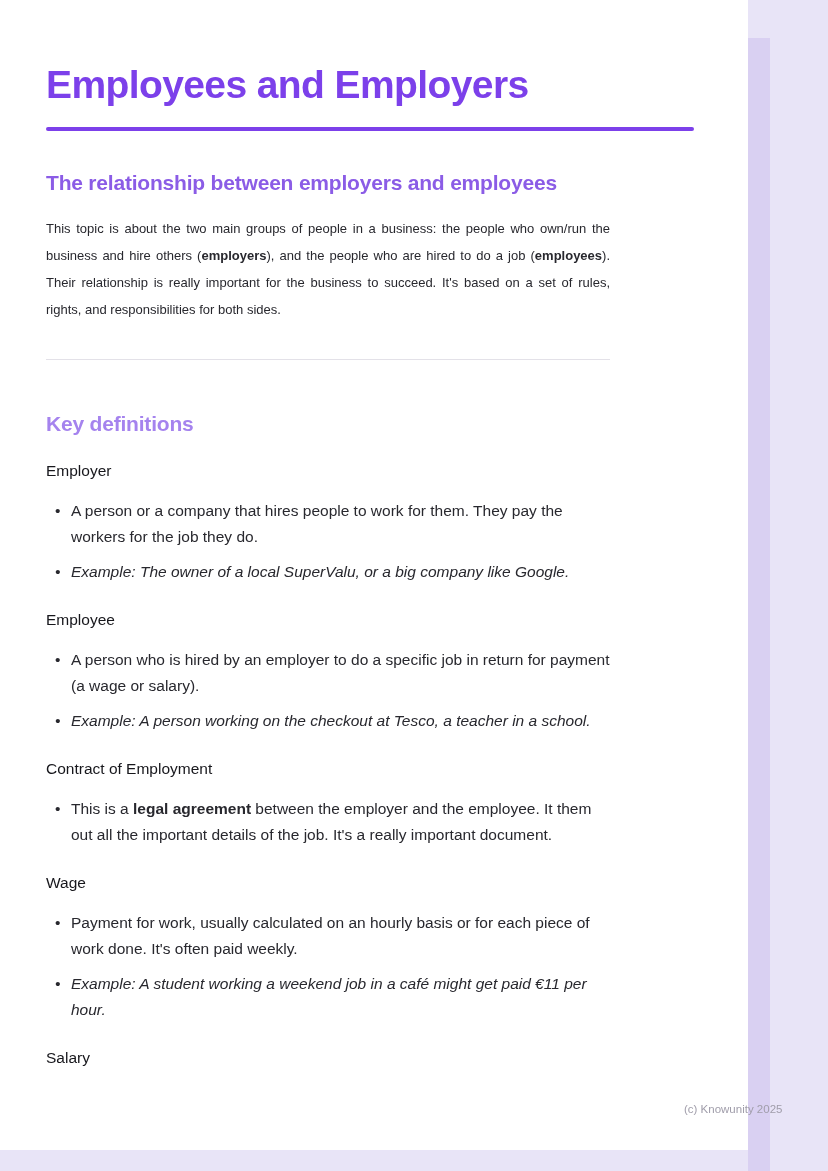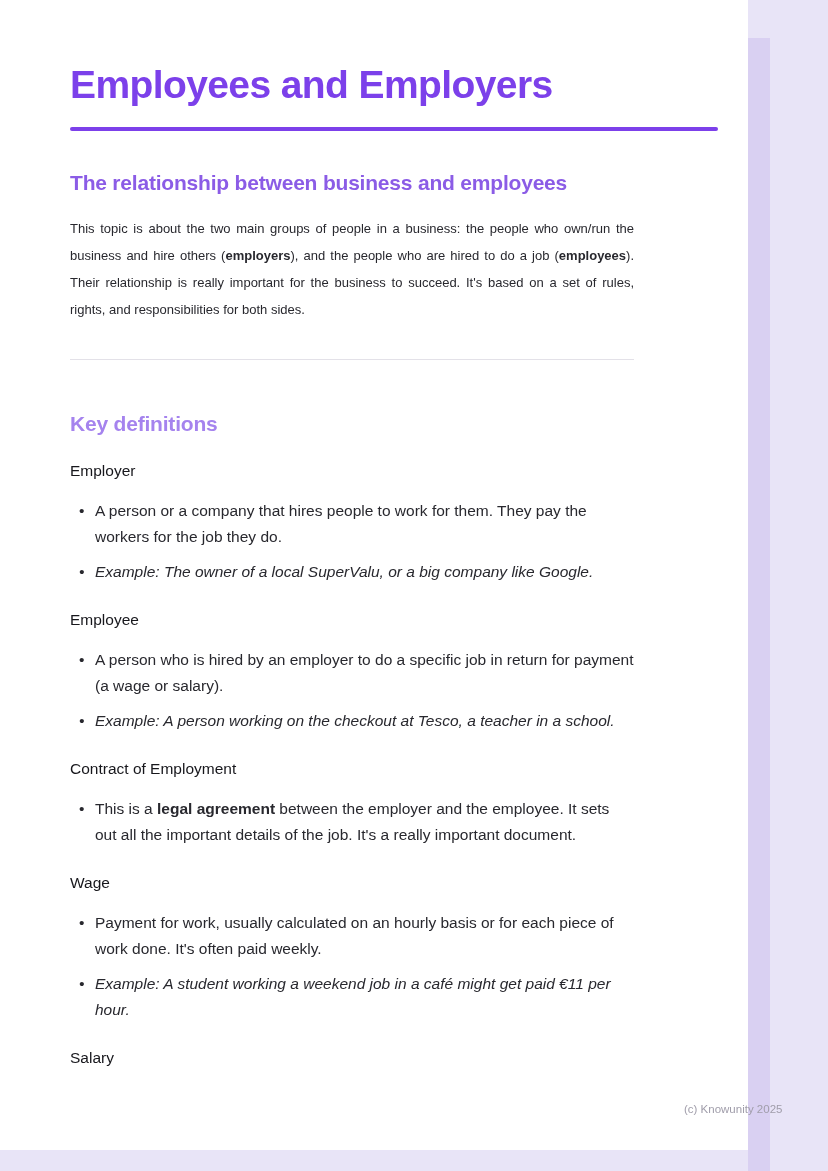--- a/index.html
+++ b/index.html
@@ -23,21 +23,21 @@
   .accent-strip {
     position: absolute;
     left: 748px; top: 38px;
     width: 22px; height: 1133px;
     background: #d9d0f2;
   }
   .content {
     position: absolute;
     left: 0; top: 0;
     width: 814px;
-    padding: 62px 0 0 70px;
+    padding: 62px 0 0 46px;
   }
   .doc-title {
     font-size: 39px;
     line-height: 1.2;
     font-weight: 800;
     letter-spacing: -0.6px;
     color: #7c40ea;
   }
   .title-rule {
     width: 648px;
@@ -111,21 +111,21 @@
 
 <div class="canvas">
   <div class="page"></div>
   <div class="accent-strip"></div>
 
   <div class="content">
 
     <h1 class="doc-title">Employees and Employers</h1>
     <div class="title-rule"></div>
 
-    <h2 class="section-heading h2-relationship">The relationship between business and employees</h2>
+    <h2 class="section-heading h2-relationship">The relationship between employers and employees</h2>
 
     <p class="body-paragraph"><span>This topic is about the two main groups of people in a business: the people who own/run the business and hire others (</span><strong>employers</strong><span>), and the people who are hired to do a job (</span><strong>employees</strong><span>). Their relationship is really important for the business to succeed. It's based on a set of rules, rights, and responsibilities for both sides.</span></p>
 
     <div class="divider"></div>
 
     <h2 class="section-heading h2-definitions">Key definitions</h2>
 
     <h3 class="term-heading">Employer</h3>
     <ul class="bullet-list">
       <li>A person or a company that hires people to work for them. They pay the workers for the job they do.</li>
@@ -133,21 +133,21 @@
     </ul>
 
     <h3 class="term-heading">Employee</h3>
     <ul class="bullet-list">
       <li>A person who is hired by an employer to do a specific job in return for payment (a wage or salary).</li>
       <li class="example">Example: A person working on the checkout at Tesco, a teacher in a school.</li>
     </ul>
 
     <h3 class="term-heading">Contract of Employment</h3>
     <ul class="bullet-list">
-      <li><span>This is a </span><strong>legal agreement</strong><span> between the employer and the employee. It sets out all the important details of the job. It's a really important document.</span></li>
+      <li><span>This is a </span><strong>legal agreement</strong><span> between the employer and the employee. It them out all the important details of the job. It's a really important document.</span></li>
     </ul>
 
     <h3 class="term-heading">Wage</h3>
     <ul class="bullet-list">
       <li>Payment for work, usually calculated on an hourly basis or for each piece of work done. It's often paid weekly.</li>
       <li class="example">Example: A student working a weekend job in a café might get paid €11 per hour.</li>
     </ul>
 
     <h3 class="term-heading">Salary</h3>
 

